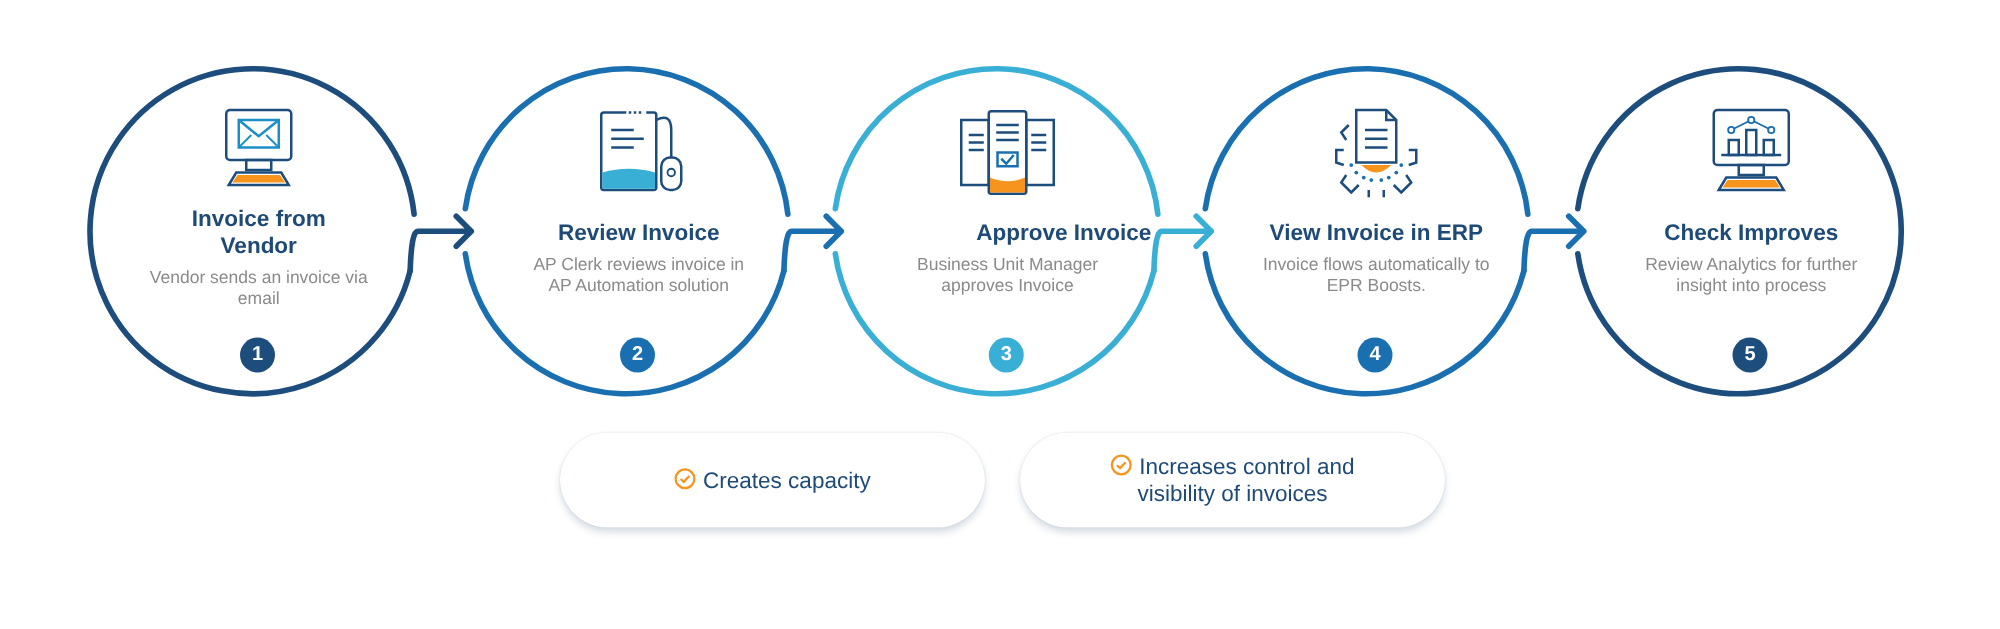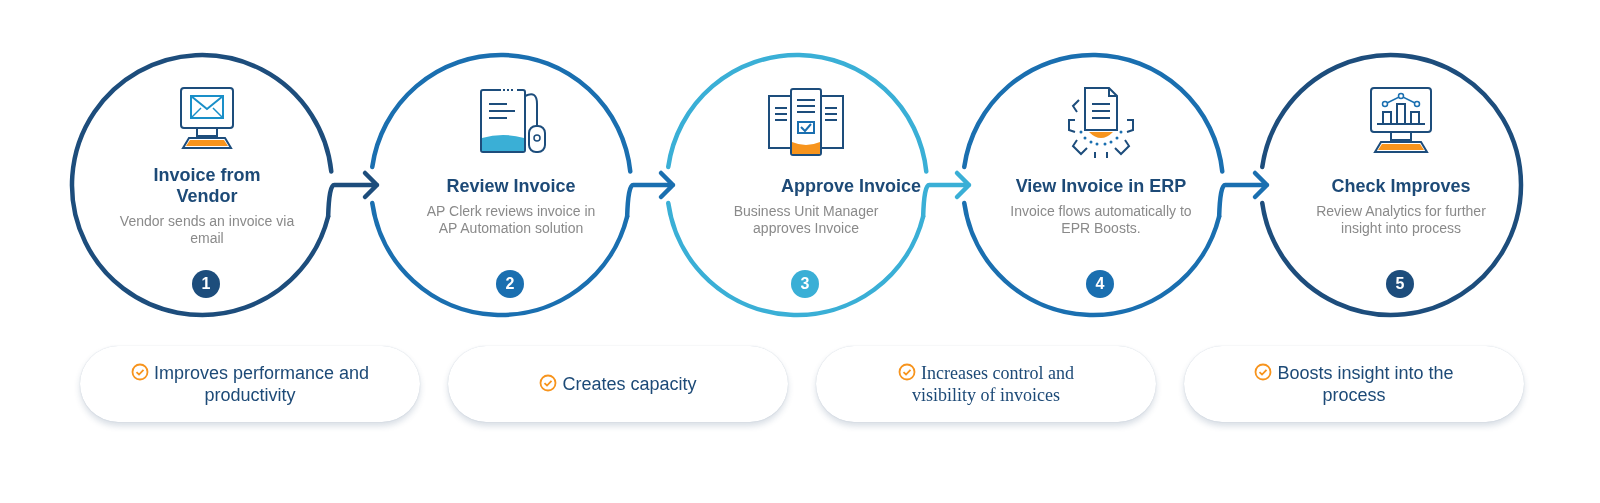--- a/index.html
+++ b/index.html
@@ -127,45 +127,29 @@
       <circle cx="56" cy="18" r="2.5" fill="#fff" stroke="#1a6fb0" stroke-width="1.5"></circle>
       <rect x="30" y="46" width="20" height="8" fill="none" stroke="#1d4d7c" stroke-width="2"></rect>
       <polygon points="14,66 20,56 60,56 66,66" fill="none" stroke="#1d4d7c" stroke-width="2"></polygon>
       <polygon points="17,64 21,58 59,58 63,64" fill="#f7941d"></polygon>
     </svg>
     <div class="title" style="top:176px;">Check Improves</div>
     <div class="desc" style="top:203px;">Review Analytics for further insight into process</div>
     <div class="badge" style="top:270px; background:#1d4d7c;">5</div>
   </div>
 
-  <div class="pill" style="left:65px;">
-    <div class="ptext">
-      <svg class="check" viewBox="0 0 18 18">
-          <circle cx="9" cy="9" r="7.5" fill="none" stroke="#f7941d" stroke-width="1.8"></circle>
-          <polyline points="5.5,9.2 8,11.5 12.5,6.8" fill="none" stroke="#f7941d" stroke-width="1.8"></polyline>
-        </svg><span>Improves performance and productivity</span>
-    </div>
-  </div>
   <div class="pill" style="left:433px;">
     <div class="ptext">
       <svg class="check" viewBox="0 0 18 18">
           <circle cx="9" cy="9" r="7.5" fill="none" stroke="#f7941d" stroke-width="1.8"></circle>
           <polyline points="5.5,9.2 8,11.5 12.5,6.8" fill="none" stroke="#f7941d" stroke-width="1.8"></polyline>
         </svg><span>Creates capacity</span>
     </div>
   </div>
   <div class="pill" style="left:801px;">
-    <div class="ptext" style="max-width:230px;font-family:Liberation Serif, serif;">
+    <div class="ptext" style="max-width:230px;">
       <svg class="check" viewBox="0 0 18 18">
           <circle cx="9" cy="9" r="7.5" fill="none" stroke="#f7941d" stroke-width="1.8"></circle>
           <polyline points="5.5,9.2 8,11.5 12.5,6.8" fill="none" stroke="#f7941d" stroke-width="1.8"></polyline>
         </svg><span>Increases control and visibility of invoices</span>
     </div>
   </div>
-  <div class="pill" style="left:1169px;">
-    <div class="ptext" style="max-width:200px;">
-      <svg class="check" viewBox="0 0 18 18">
-          <circle cx="9" cy="9" r="7.5" fill="none" stroke="#f7941d" stroke-width="1.8"></circle>
-          <polyline points="5.5,9.2 8,11.5 12.5,6.8" fill="none" stroke="#f7941d" stroke-width="1.8"></polyline>
-        </svg><span>Boosts insight into the process</span>
-    </div>
-  </div>
 </div>
 
 </body></html>

